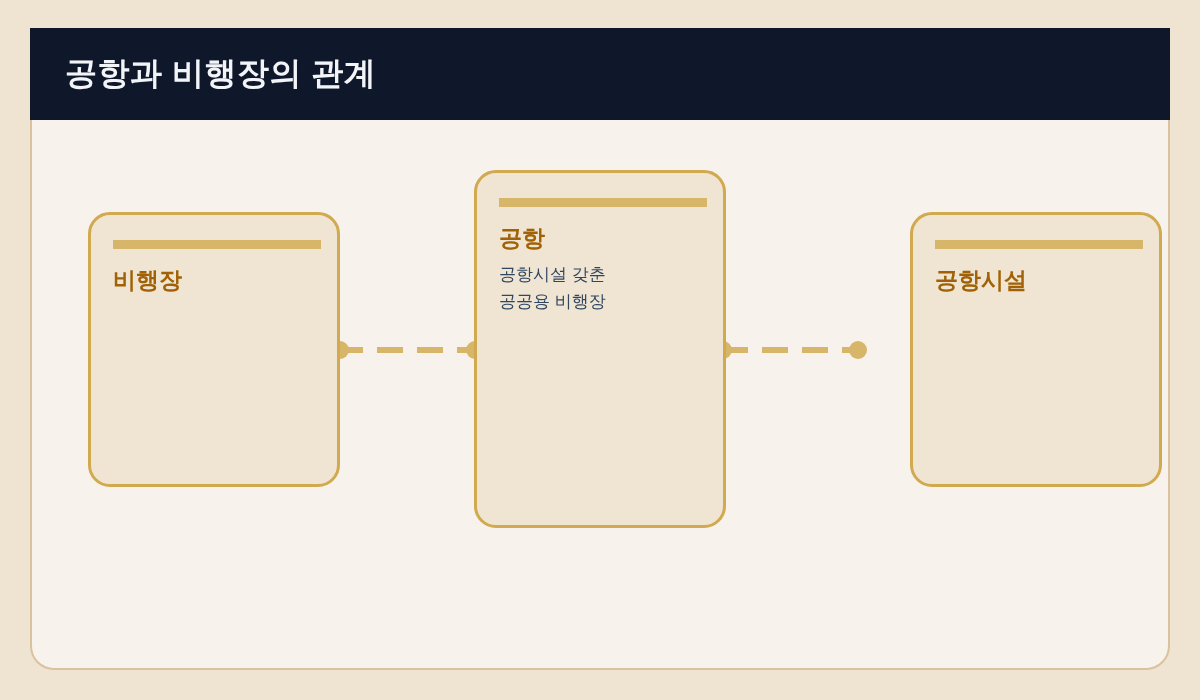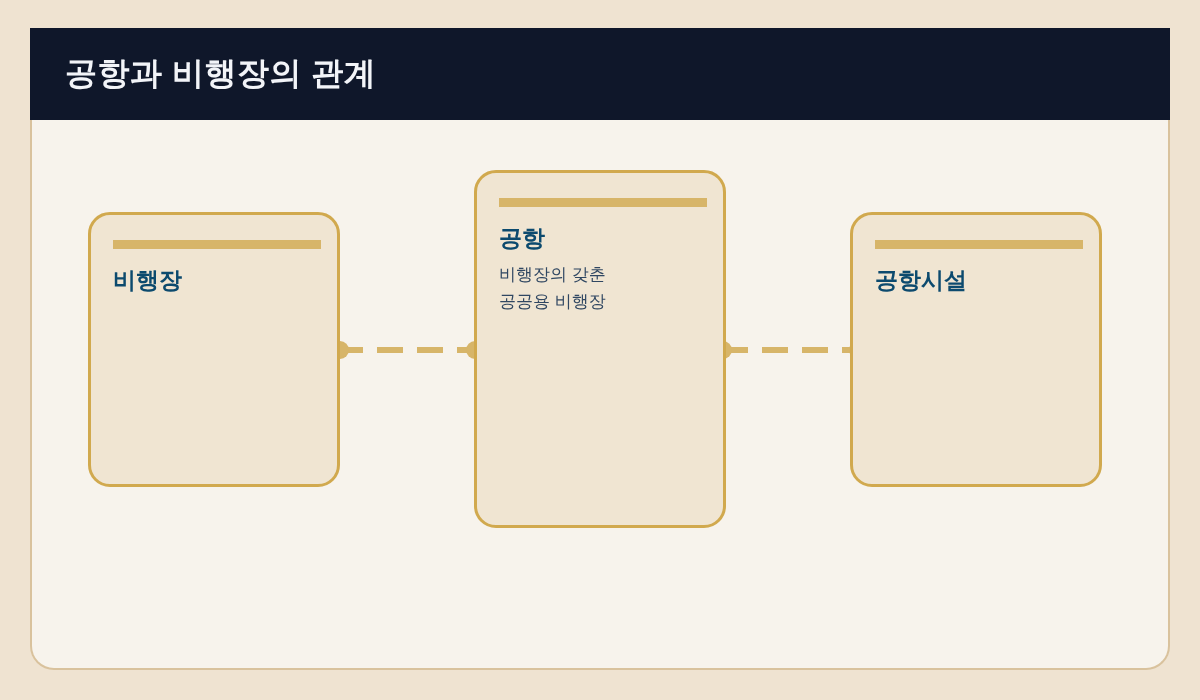--- a/index.html
+++ b/index.html
@@ -93,37 +93,37 @@
   .card {
     position: absolute;
     background: #f0e5d2;
     border: 3px solid #d1a94e;
     border-radius: 22px;
     box-sizing: border-box;
     padding: 0;
   }
   .card-1 { left: 88px;  top: 212px; width: 252px; height: 275px; }
   .card-2 { left: 474px; top: 170px; width: 252px; height: 358px; }
-  .card-3 { left: 850px; top: 212px; width: 252px; height: 275px; }
+  .card-3 { left: 910px; top: 212px; width: 252px; height: 275px; }
 
   .accent-bar {
     position: absolute;
     left: 22px;
     top: 25px;
     width: 208px;
     height: 9px;
     background: #d7b569;
   }
   .card-heading {
     position: absolute;
     left: 22px;
     top: 50px;
     font-size: 23px;
     font-weight: bold;
-    color: #0c4a6e;
+    color: #a16207;
     white-space: nowrap;
   }
   .card-body {
     position: absolute;
     left: 22px;
     top: 88px;
     font-size: 17px;
     line-height: 27px;
     color: #304762;
     white-space: pre-line;
@@ -150,21 +150,21 @@
   </div>
 
   <div class="card card-1">
     <div class="accent-bar"></div>
     <div class="card-heading">비행장</div>
   </div>
 
   <div class="card card-2">
     <div class="accent-bar"></div>
     <div class="card-heading">공항</div>
-    <div class="card-body">비행장의 갖춘
+    <div class="card-body">공항시설 갖춘
 공공용 비행장</div>
   </div>
 
   <div class="card card-3">
     <div class="accent-bar"></div>
     <div class="card-heading">공항시설</div>
   </div>
 
 </div>
 

